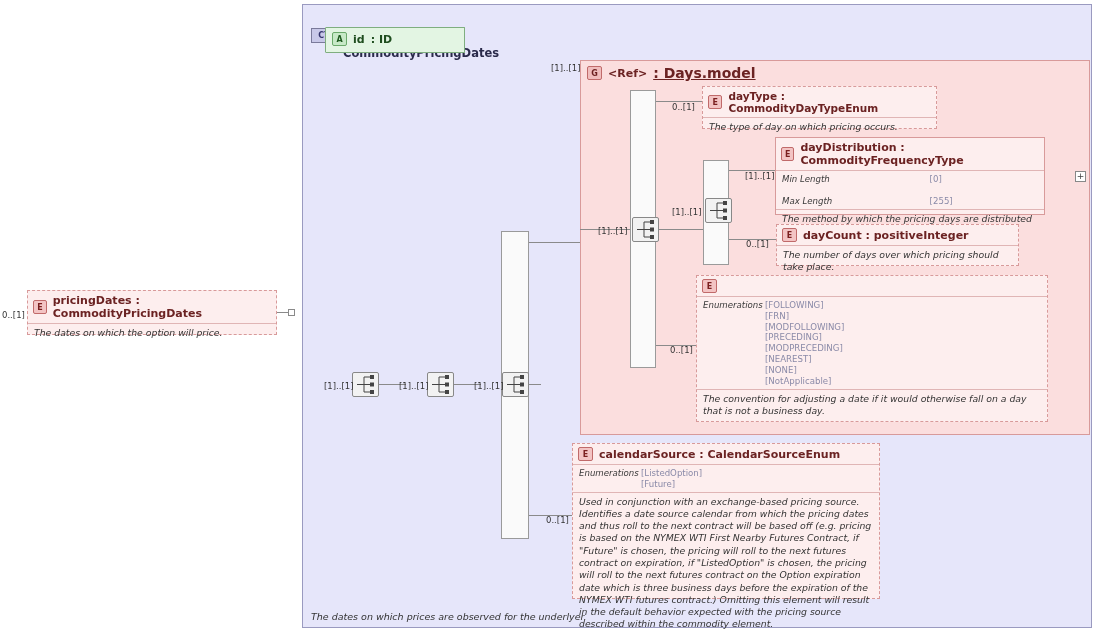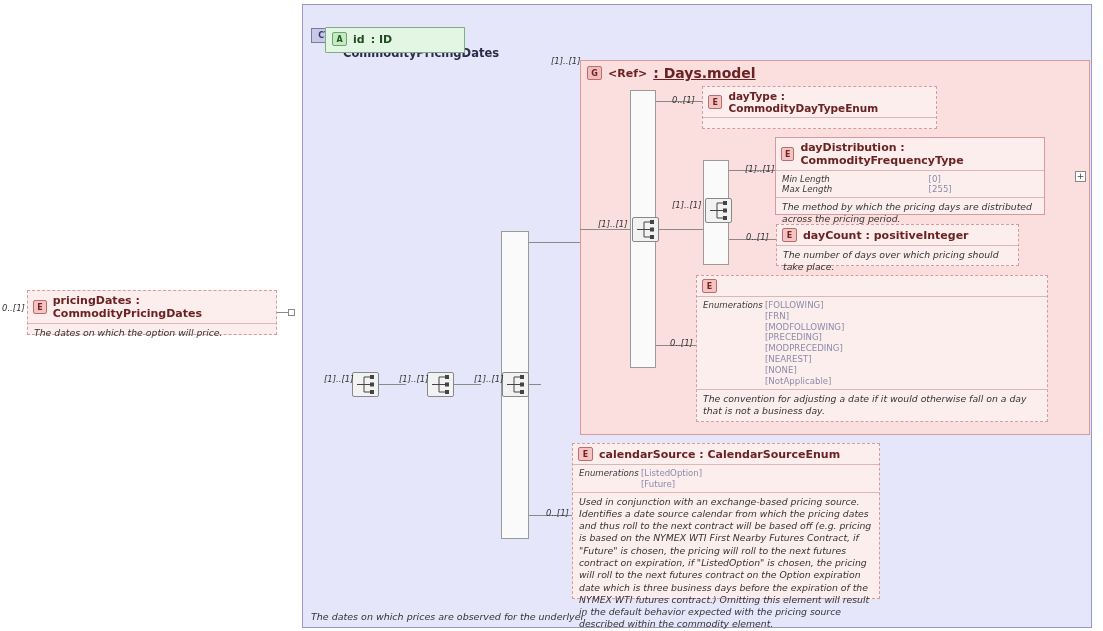--- a/index.html
+++ b/index.html
@@ -91,20 +91,21 @@
     padding: 3px 6px 4px 6px;
     font-size: 9.3px; font-style: italic; color: #333;
     line-height: 1.32;
   }
   .facets {
     display: grid;
     grid-template-columns: auto auto;
     column-gap: 10px; row-gap: 0px;
     padding: 3px 6px 3px 6px;
     font-size: 8.6px;
+    gap: 12px;
   }
   .facet-label { font-style: italic; color: #3a3a3a; }
   .facet-val { color: #8a8aa8; }
   .enum-block {
     display: flex; padding: 3px 6px 2px 6px;
     font-size: 8.6px;
   }
   .enum-label { font-style: italic; color: #3a3a3a; width: 62px; flex: none; }
   .enum-vals { color: #8a8aa8; line-height: 1.26; }
 
@@ -160,23 +161,23 @@
     position: absolute;
     background: #fafafa;
     border: 1px solid #9a9a9a;
     box-sizing: border-box;
   }
 
   
   .occ {
     position: absolute;
     font-size: 8.5px;
-    font-style: italic;
     color: #333;
     white-space: nowrap;
+    margin-top: 7px;
   }
 
   
   .ln { position: absolute; background: #8a8a8a; }
   .ln.h { height: 1px; }
 
   
   .plusbox {
     position: absolute;
     width: 11px; height: 11px;
@@ -331,20 +332,21 @@
   <div class="doc">The dates on which the option will price.</div>
 </div>
 <div class="occ" style="left:2px; top:303px;">0..[1]</div>
 
 <div class="node dashed" style="left:702px; top:86px; width:235px; height:43px;">
   <div class="node-head">
     <span class="e-badge">E</span>
     <span class="node-title small">dayType : CommodityDayTypeEnum</span>
   </div>
   <div class="divider"></div>
+  <div class="doc">The type of day on which pricing occurs.</div>
 </div>
 <div class="occ" style="left:672px; top:95px;">0..[1]</div>
 
 <div class="node" style="left:775px; top:137px; width:270px; height:78px;">
   <div class="node-head">
     <span class="e-badge">E</span>
     <span class="node-title">dayDistribution : CommodityFrequencyType</span>
   </div>
   <div class="divider"></div>
   <div class="facets">

